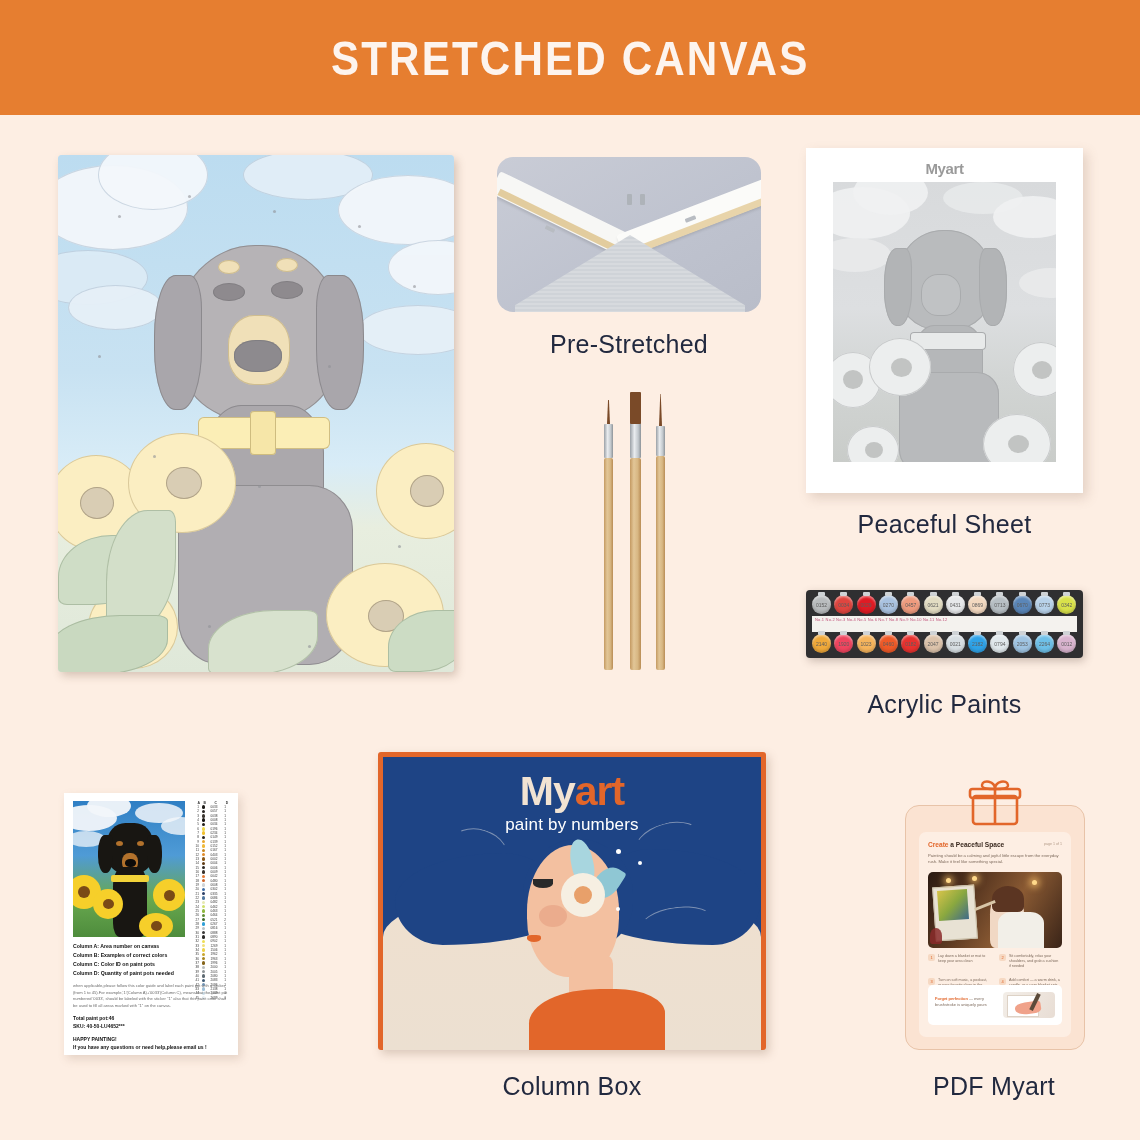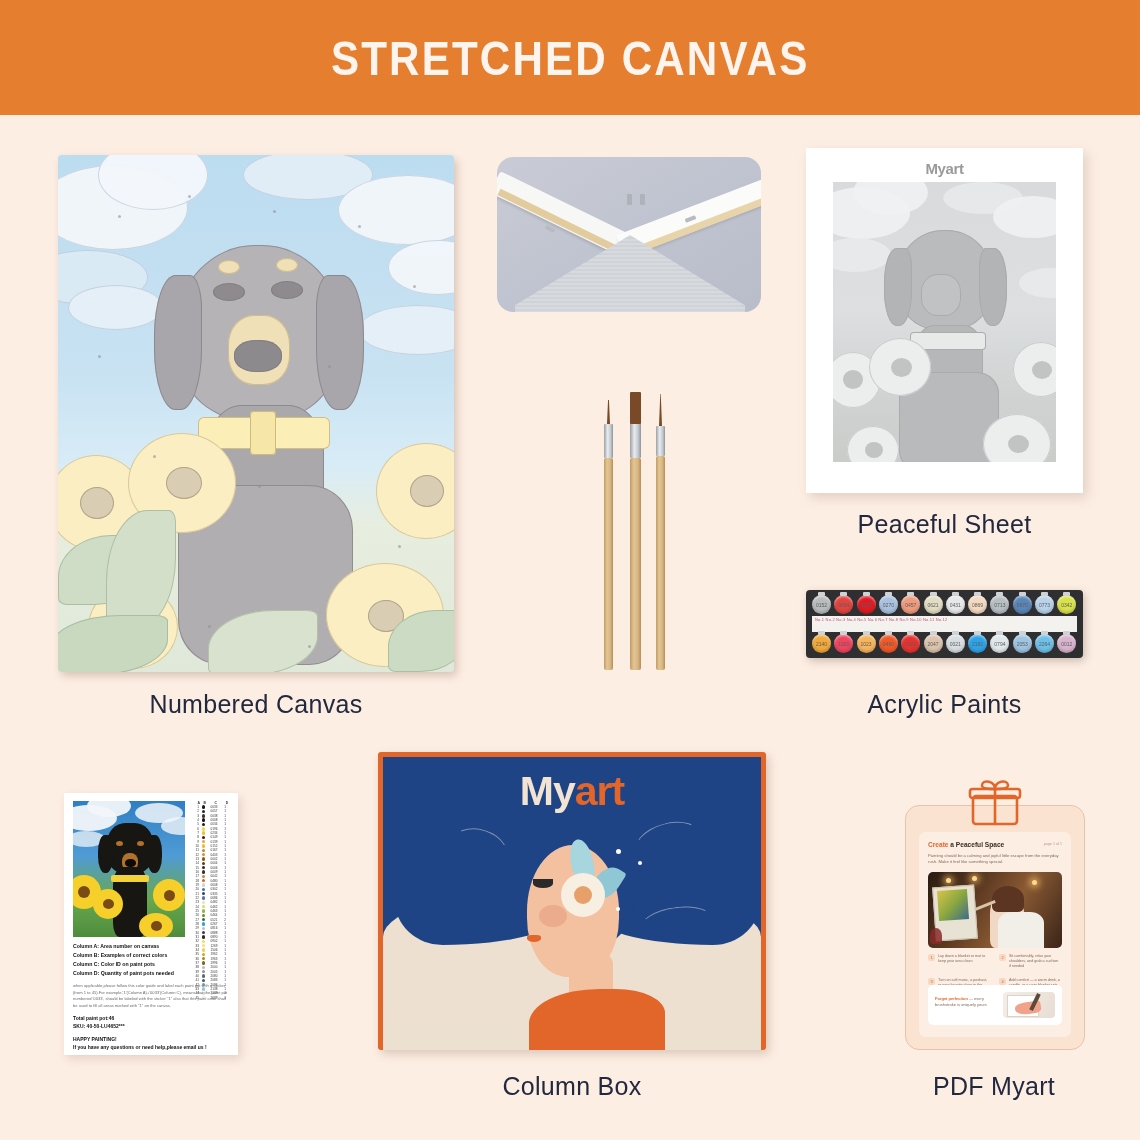--- a/index.html
+++ b/index.html
@@ -247,21 +247,20 @@
     <div class="numdot" style="left:300px;top:70px;"></div>
     <div class="numdot" style="left:355px;top:130px;"></div>
     <div class="numdot" style="left:40px;top:200px;"></div>
     <div class="numdot" style="left:95px;top:300px;"></div>
     <div class="numdot" style="left:200px;top:330px;"></div>
     <div class="numdot" style="left:270px;top:210px;"></div>
     <div class="numdot" style="left:340px;top:390px;"></div>
     <div class="numdot" style="left:150px;top:470px;"></div>
     <div class="numdot" style="left:250px;top:490px;"></div>
   </div>
-  <div class="cap" style="left:58px;top:690px;width:396px;">Numbered Canvas</div>
 
   <div class="prestretch">
     <div class="ps-tri" style="left:-10px;top:48px;width:160px;height:24px;background:#f7f7f5;
          transform:rotate(26deg);border-radius:3px;box-shadow:0 2px 3px rgba(0,0,0,.12);"></div>
     <div class="ps-tri" style="left:118px;top:48px;width:165px;height:24px;background:#fbfbf9;
          transform:rotate(-21deg);border-radius:3px;box-shadow:0 2px 3px rgba(0,0,0,.12);"></div>
     <div class="ps-tri" style="left:-6px;top:66px;width:158px;height:7px;background:#e2cc9e;
          transform:rotate(26deg);"></div>
     <div class="ps-tri" style="left:120px;top:66px;width:162px;height:7px;background:#e8d4aa;
          transform:rotate(-21deg);"></div>
@@ -270,20 +269,21 @@
          clip-path:polygon(50% 0,100% 78%,100% 100%,0 100%,0 78%);"></div>
     <div class="ps-tri" style="left:48px;top:70px;width:10px;height:4px;background:#b8bcc2;
          transform:rotate(26deg);border-radius:1px;"></div>
     <div class="ps-tri" style="left:130px;top:37px;width:5px;height:11px;background:#aeb3b9;
          border-radius:1px;"></div>
     <div class="ps-tri" style="left:143px;top:37px;width:5px;height:11px;background:#aeb3b9;
          border-radius:1px;"></div>
     <div class="ps-tri" style="left:188px;top:60px;width:11px;height:4px;background:#b8bcc2;
          transform:rotate(-21deg);border-radius:1px;"></div>
   </div>
+  <div class="cap" style="left:497px;top:330px;width:264px;">Pre-Stretched</div>
 
   <div class="refsheet">
     <div class="ref-logo">Myart</div>
     <div class="ref-img">
       <div class="gcloud" style="left:-18px;top:5px;width:95px;height:52px;"></div>
       <div class="gcloud" style="left:20px;top:-12px;width:75px;height:45px;"></div>
       <div class="gcloud" style="left:110px;top:0px;width:80px;height:32px;background:#e7e9ea;"></div>
       <div class="gcloud" style="left:160px;top:14px;width:80px;height:42px;"></div>
       <div class="gcloud" style="left:-14px;top:56px;width:72px;height:34px;background:#e9eaeb;"></div>
       <div class="gcloud" style="left:186px;top:86px;width:62px;height:30px;background:#e9eaeb;"></div>
@@ -843,20 +843,21 @@
     <div class="cc-txt cc-bold" style="left:9px;top:251px;font-size:5px;">If you have any questions or need help,please email us !</div>
   </div>
 
   <div class="myartbox">
     <div class="mb-face">
       <div class="mb-beige"></div>
 
       <div class="mb-logo">
         <span class="mb-my">My</span><span class="mb-art">art</span>
       </div>
+      <div class="mb-sub">paint by numbers</div>
 
       <div class="mb-hair" style="left:12px;top:96px;width:170px;height:92px;
            border-radius:64% 36% 72% 28%/52% 64% 36% 48%;"></div>
       <div class="mb-hair" style="left:206px;top:92px;width:172px;height:96px;
            border-radius:36% 64% 28% 72%/64% 52% 48% 36%;"></div>
       <div class="mb-hair" style="left:140px;top:82px;width:110px;height:110px;border-radius:50% 50% 42% 42%;"></div>
 
       <div class="mb-skin" style="left:144px;top:88px;width:92px;height:132px;
            border-radius:52% 52% 46% 46%;"></div>
       <div class="mb-skin" style="left:186px;top:198px;width:44px;height:48px;border-radius:18%;"></div>

